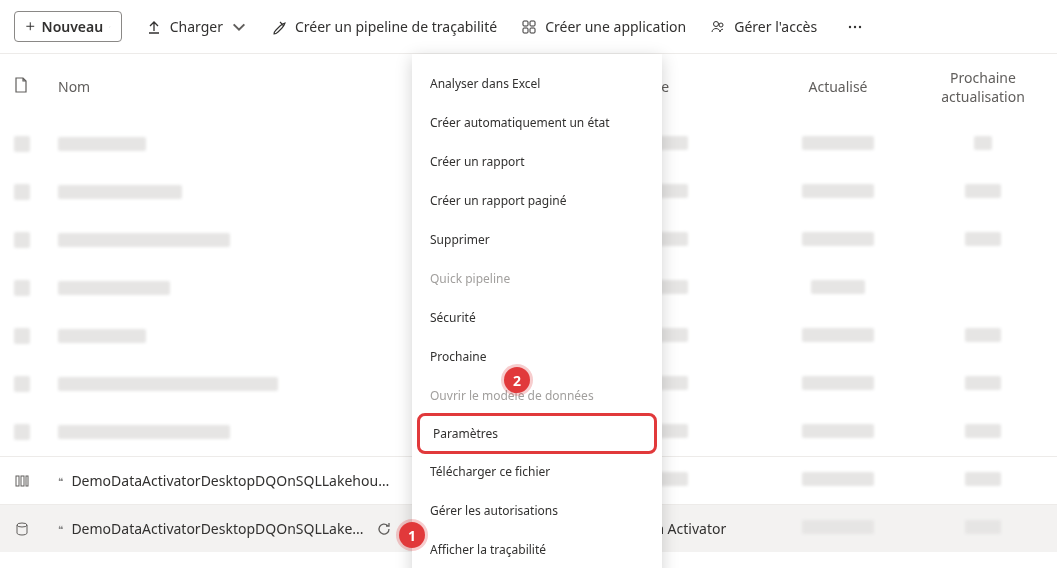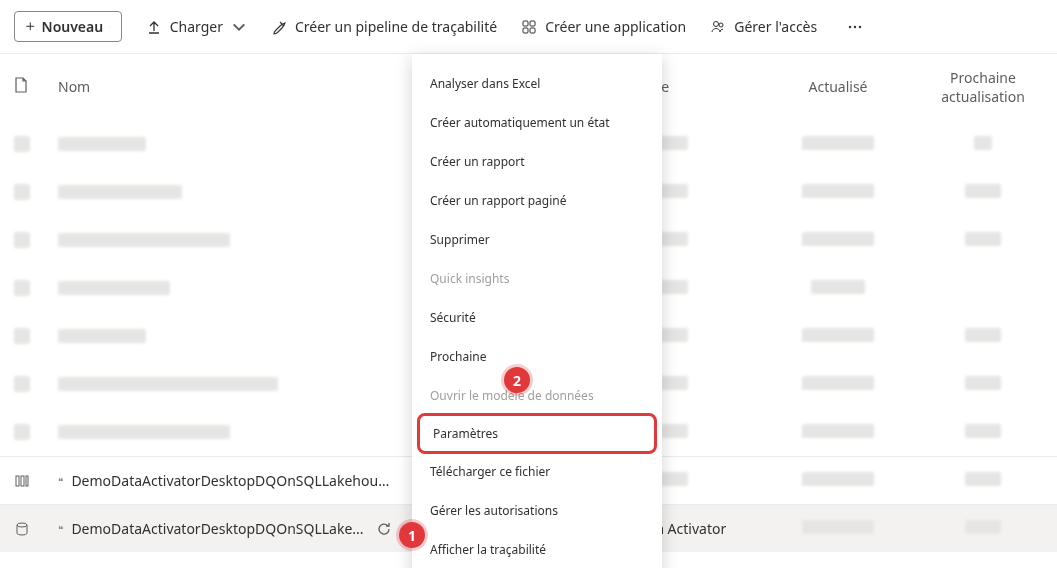--- a/index.html
+++ b/index.html
@@ -239,21 +239,21 @@
       <div class="col-next"><span class="sk" style="width:36px"></span></div>
     </div>
   </div>
 
 <div class="dropdown" id="ctx-menu">
     <div class="item">Analyser dans Excel</div>
     <div class="item">Créer automatiquement un état</div>
     <div class="item">Créer un rapport</div>
     <div class="item">Créer un rapport paginé</div>
     <div class="item">Supprimer</div>
-    <div class="item disabled">Quick insights</div>
+    <div class="item disabled">Quick pipeline</div>
     <div class="item">Sécurité</div>
     <div class="item">Prochaine</div>
     <div class="item disabled">Ouvrir le modèle de données</div>
     <div class="item highlight">Paramètres</div>
     <div class="item">Télécharger ce fichier</div>
     <div class="item">Gérer les autorisations</div>
     <div class="item">Afficher la traçabilité</div>
   </div>
 
 <div class="more-box">

